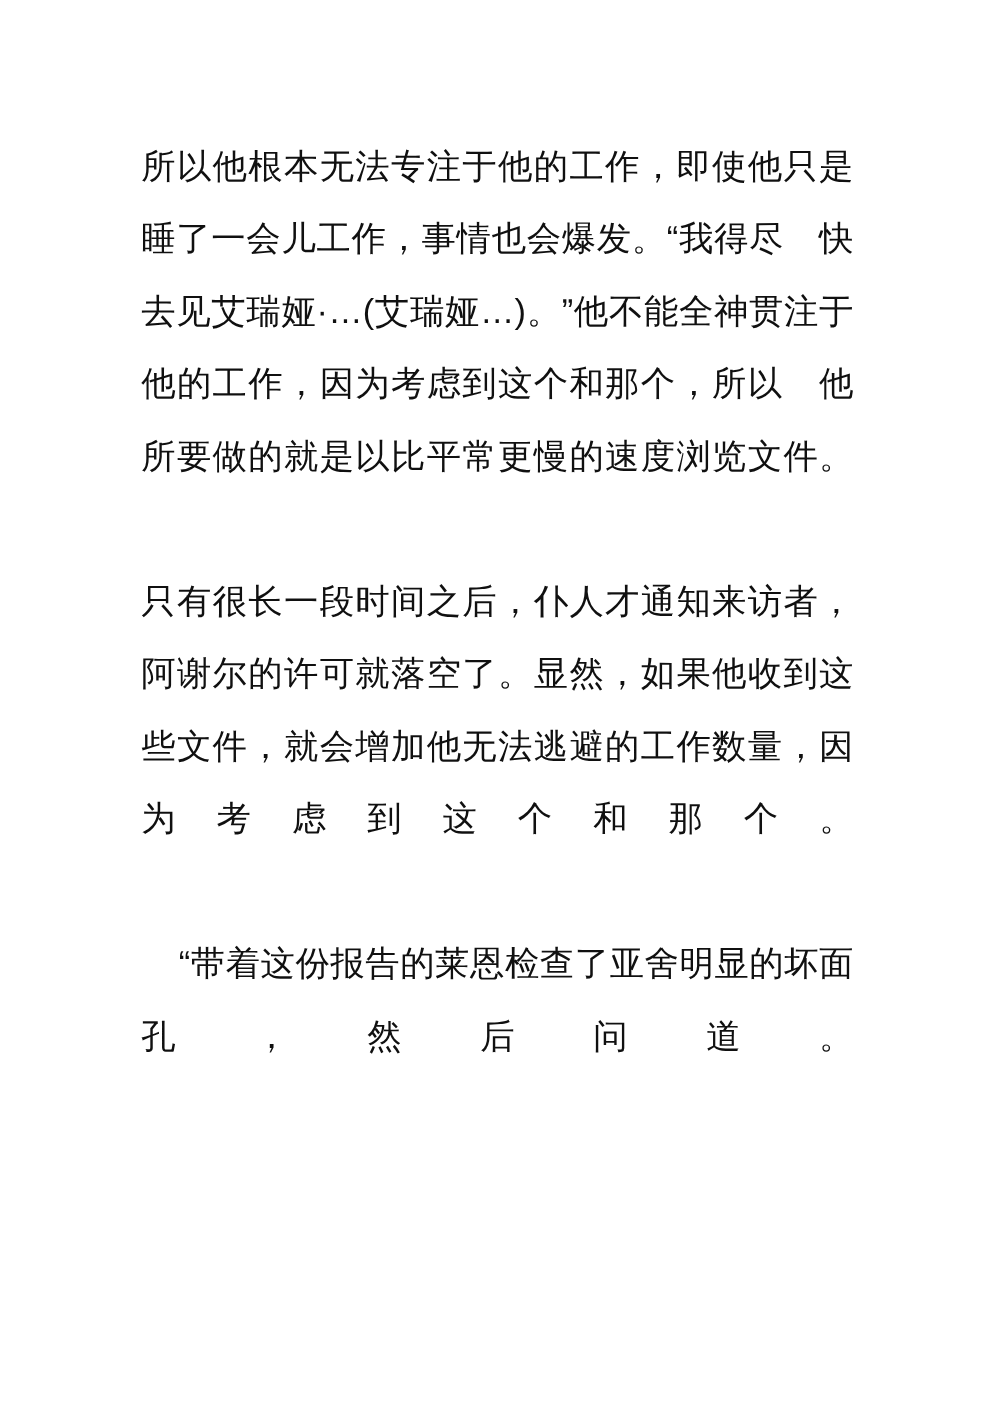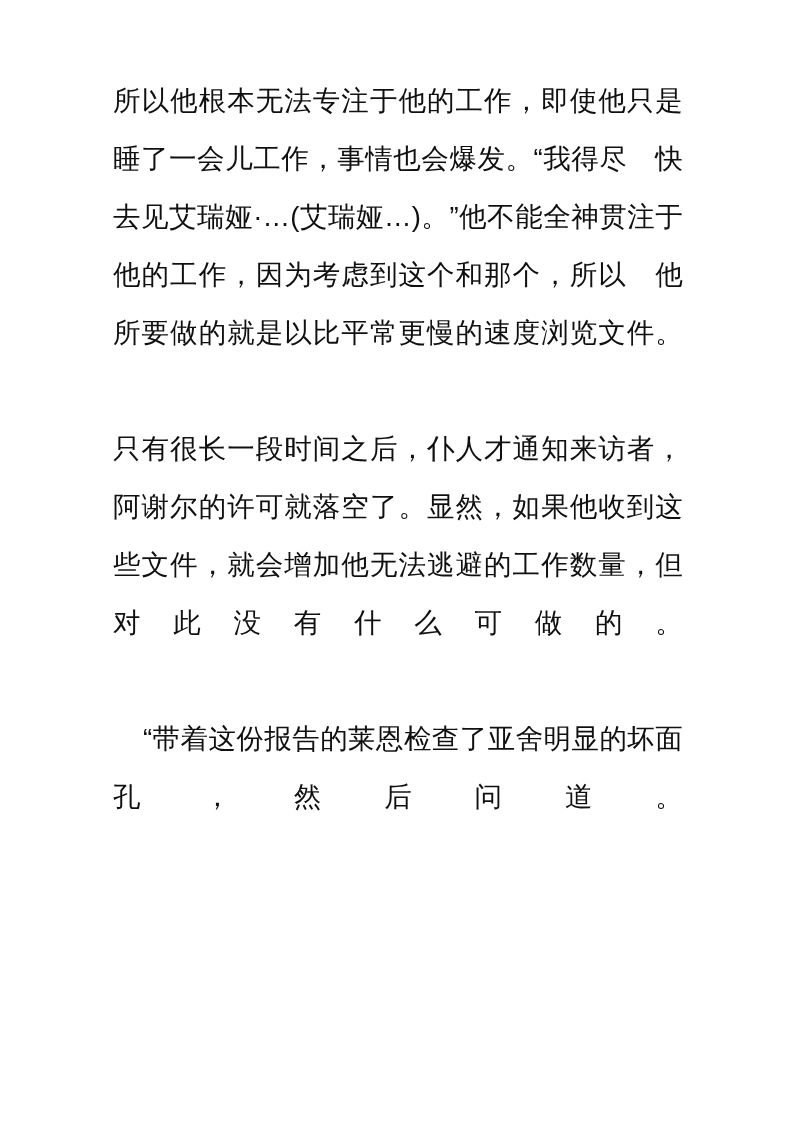--- a/index.html
+++ b/index.html
@@ -13,21 +13,21 @@
     font-family: "Liberation Sans", sans-serif;
     color: #111111;
     overflow: hidden;
   }
   .page {
     position: relative;
     width: 793px;
     height: 986px;
     background: #ffffff;
     box-sizing: border-box;
-    padding: 72px 110px 0 113px;
+    padding: 104px 110px 0 113px;
   }
   .body-text {
     font-size: 27.5px;
     line-height: 58px;
     letter-spacing: 0.2px;
     text-align: justify;
     text-justify: inter-character;
     color: #101010;
   }
   .para {
@@ -47,16 +47,16 @@
     display: inline-block;
     width: 100%;
   }
 </style>
 </head>
 <body>
 
 <div class="page">
   <div class="body-text">
     <p class="para noindent">所以他根本无法专注于他的工作，即使他只是睡了一会儿工作，事情也会爆发。“我得尽　快去见艾瑞娅·…(艾瑞娅…)。”他不能全神贯注于他的工作，因为考虑到这个和那个，所以　他所要做的就是以比平常更慢的速度浏览文件。</p>
-    <p class="para noindent">只有很长一段时间之后，仆人才通知来访者，阿谢尔的许可就落空了。显然，如果他收到这些文件，就会增加他无法逃避的工作数量，但对此没有什么可做的。</p>
+    <p class="para noindent">只有很长一段时间之后，仆人才通知来访者，阿谢尔的许可就落空了。显然，如果他收到这些文件，就会增加他无法逃避的工作数量，因为考虑到这个和那个。</p>
     <p class="para indent">“带着这份报告的莱恩检查了亚舍明显的坏面　孔，然后问道。</p>
   </div>
 </div>
 
 </body></html>

